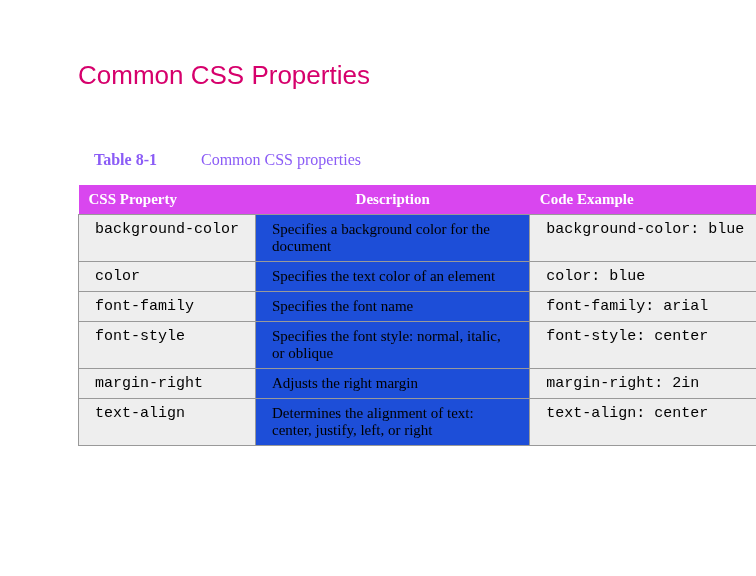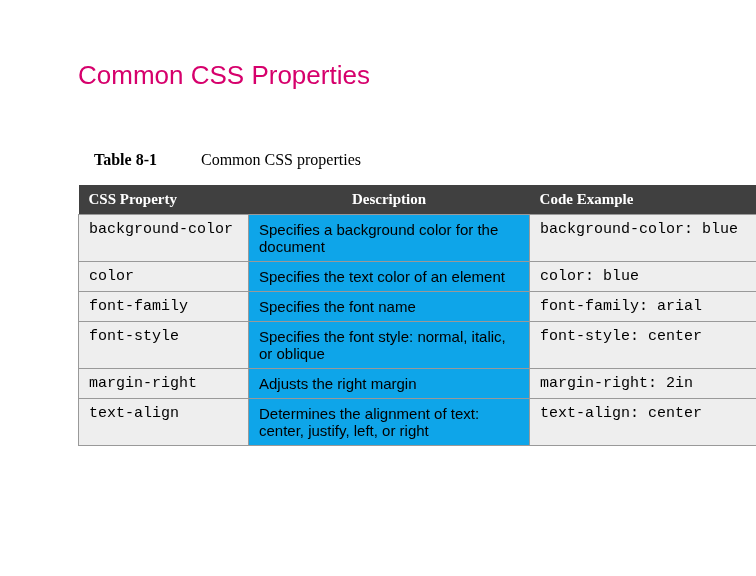--- a/index.html
+++ b/index.html
@@ -18,54 +18,54 @@
       color: #d6006c;
       font-size: 26px;
       font-weight: normal;
       margin-top: 8px;
       margin-bottom: 60px;
     }
     .table-label {
       font-family: Georgia, serif;
       font-size: 16px;
       margin-bottom: 8px;
-      color: #000000;
+      color: #8b5cf6;
     }
     .table-label .bold {
       font-weight: bold;
     }
     table {
       border-collapse: collapse;
       width: 690px;
     }
     thead th {
-      background: #404040;
+      background: #d946ef;
       color: #ffffff;
       text-align: left;
       padding: 6px 10px;
       font-family: Georgia, serif;
       font-weight: bold;
       font-size: 15px;
     }
     tbody td {
       border: 1px solid #999;
-      padding: 6px 10px;
+      padding: 6px 16px;
       vertical-align: top;
       font-size: 15px;
     }
     tbody tr {
       background: #eeeeee;
     }
     td.prop, td.code {
       font-family: "Courier New", Courier, monospace;
       white-space: nowrap;
     }
     td.desc {
-      font-family: Liberation Sans, sans-serif;
-      background: #0ea5e9;
+      font-family: Liberation Serif, serif;
+      background: #1d4ed8;
     }
     th.col-prop { width: 170px; }
     th.col-desc { width: 282px; text-align: center; }
     th.col-code { width: 238px; }
   </style>
 </head>
 <body>
 
 <h1 class="page-title">Common CSS Properties</h1>
 

